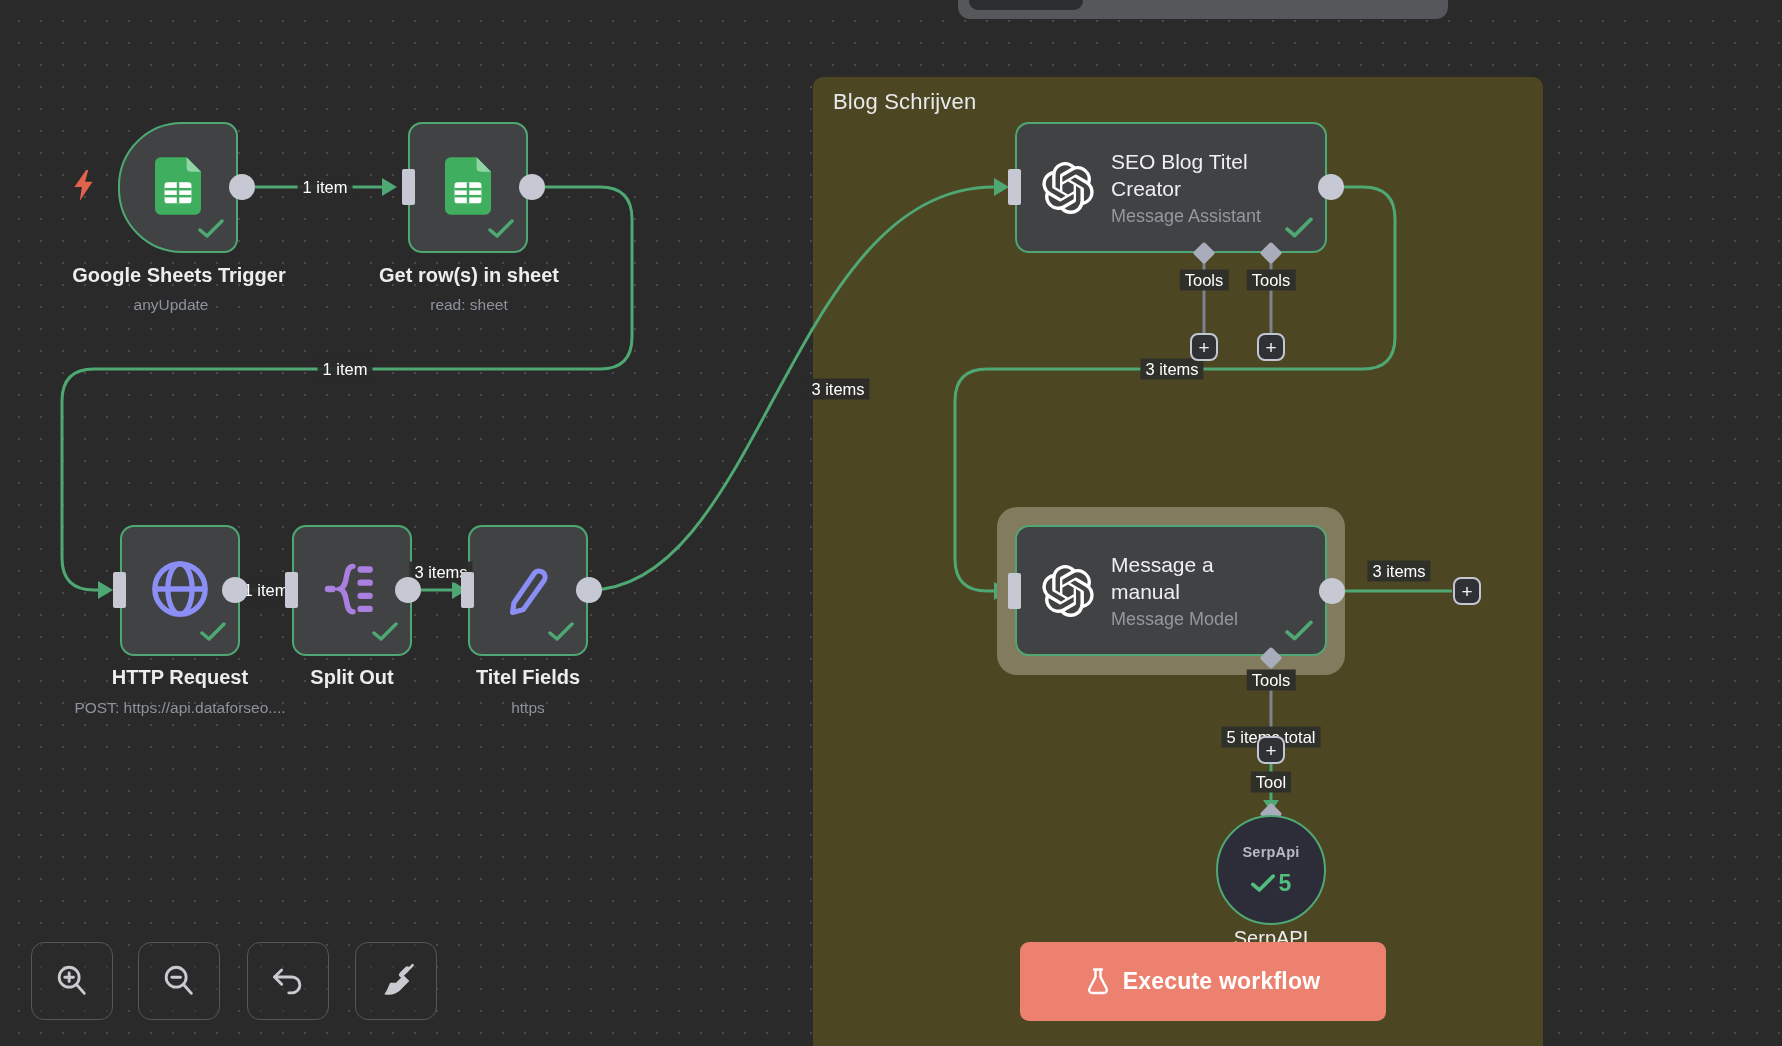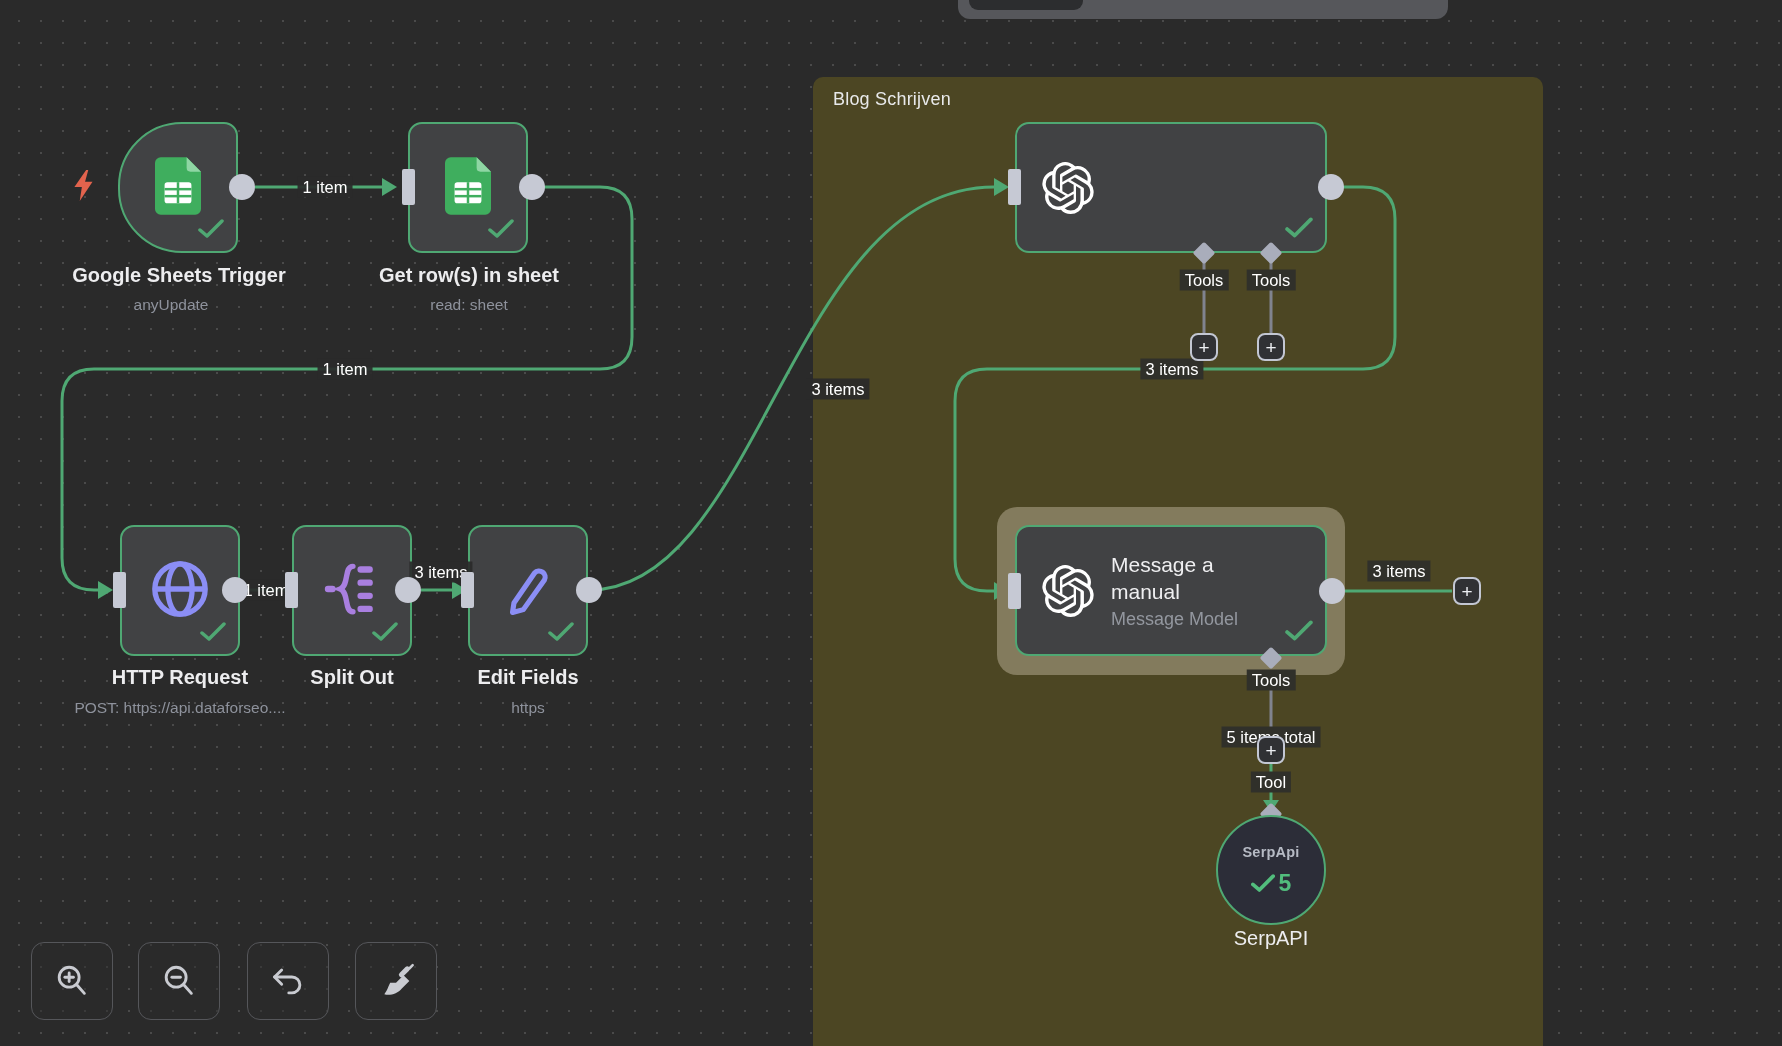--- a/index.html
+++ b/index.html
@@ -7,21 +7,21 @@
     position:relative;width:1782px;height:1046px;overflow:hidden;
     background-color:#2a2a2a;
     background-image:radial-gradient(circle,#4a4a4a 1.2px,transparent 1.4px);
     background-size:22px 22px;background-position:8px 10px;
     font-family:"Liberation Sans",sans-serif;
     -webkit-font-smoothing:antialiased;
   }
   .abs{position:absolute;}
   
   .group{background:#4c4623;border-radius:10px;}
-  .group-label{color:#e8e9ea;font-size:18px;letter-spacing:.2px;}
+  .group-label{color:#e8e9ea;font-size:22px;letter-spacing:.2px;}
   
   #wires{position:absolute;left:0;top:0;z-index:2;pointer-events:none;}
   
   .node{
     position:absolute;background:#414244;border:2.5px solid #4fa873;
     border-radius:14px;box-sizing:border-box;z-index:4;
   }
   .node-sm{width:120px;height:131px;}
   .node-lg{width:312px;height:131px;display:flex;align-items:center;gap:17px;padding-left:25px;}
   .trigger-shape{border-radius:64px 14px 14px 64px;}
@@ -223,29 +223,33 @@
         <path d="M17,47 L39,15 a6.5,6.5 0 0 1 10.5,7.5 L27,54 l-11.5,3 1.5,-10 z"></path>
       </svg>
     </span>
     <span class="node-check">
       <svg width="26" height="20" viewBox="0 0 26 20">
           <polyline points="2,11 9,17 24,2" fill="none" stroke="#4fa873" stroke-width="3.5" stroke-linecap="round" stroke-linejoin="round"></polyline>
         </svg>
     </span>
   </div>
   <div class="dot" style="left:576px;top:577px;"></div>
-  <div class="cap cap-title" style="left:528px;top:666px;">Edit Fields</div>
+  <div class="cap cap-title" style="left:528px;top:666px;">Titel Fields</div>
   <div class="cap cap-sub" style="left:528px;top:699px;">https</div>
 
   <div class="slab" style="left:1008px;top:169px;"></div>
   <div class="node node-lg" style="left:1015px;top:122px;">
     <span style="flex:0 0 auto;display:flex;">
       <svg width="52" height="52" viewBox="0 0 24 24" fill="#ffffff">
           <path d="M22.2819 9.8211a5.9847 5.9847 0 0 0-.5157-4.9108 6.0462 6.0462 0 0 0-6.5098-2.9A6.0651 6.0651 0 0 0 4.9807 4.1818a5.9847 5.9847 0 0 0-3.9977 2.9 6.0462 6.0462 0 0 0 .7427 7.0966 5.98 5.98 0 0 0 .511 4.9107 6.051 6.051 0 0 0 6.5146 2.9001A5.9847 5.9847 0 0 0 13.2599 24a6.0557 6.0557 0 0 0 5.7718-4.2058 5.9894 5.9894 0 0 0 3.9977-2.9001 6.0557 6.0557 0 0 0-.7475-7.073zm-9.022 12.6081a4.4755 4.4755 0 0 1-2.8764-1.0408l.1419-.0804 4.7783-2.7582a.7948.7948 0 0 0 .3927-.6813v-6.7369l2.02 1.1686a.071.071 0 0 1 .038.052v5.5826a4.504 4.504 0 0 1-4.4945 4.4944zm-9.6607-4.1254a4.4708 4.4708 0 0 1-.5346-3.0137l.142.0852 4.783 2.7582a.7712.7712 0 0 0 .7806 0l5.8428-3.3685v2.3324a.0804.0804 0 0 1-.0332.0615L9.74 19.9502a4.4992 4.4992 0 0 1-6.1408-1.6464zM2.3408 7.8956a4.485 4.485 0 0 1 2.3655-1.9728V11.6a.7664.7664 0 0 0 .3879.6765l5.8144 3.3543-2.0201 1.1685a.0757.0757 0 0 1-.071 0l-4.8303-2.7865A4.504 4.504 0 0 1 2.3408 7.8956zm16.5963 3.8558L13.1038 8.364 15.1192 7.2a.0757.0757 0 0 1 .071 0l4.8303 2.7913a4.4944 4.4944 0 0 1-.6765 8.1042v-5.6772a.79.79 0 0 0-.407-.667zm2.0107-3.0231l-.142-.0852-4.7735-2.7818a.7759.7759 0 0 0-.7854 0L9.409 9.2297V6.8974a.0662.0662 0 0 1 .0284-.0615l4.8303-2.7866a4.4992 4.4992 0 0 1 6.6802 4.66zM8.3065 12.863l-2.02-1.1638a.0804.0804 0 0 1-.038-.0567V6.0742a4.4992 4.4992 0 0 1 7.3757-3.4537l-.142.0805L8.704 5.459a.7948.7948 0 0 0-.3927.6813zm1.0976-2.3654l2.602-1.4998 2.6069 1.4998v2.9994l-2.5974 1.4997-2.6067-1.4997z"></path>
         </svg>
+    </span>
+    <span style="display:block;">
+      <span class="big-title" style="display:block;">SEO Blog Titel Creator</span>
+      <span class="big-sub" style="display:block;">Message Assistant</span>
     </span>
     <span class="node-check">
       <svg width="28" height="22" viewBox="0 0 26 20">
           <polyline points="2,11 9,17 24,2" fill="none" stroke="#4fa873" stroke-width="3.5" stroke-linecap="round" stroke-linejoin="round"></polyline>
         </svg>
     </span>
   </div>
   <div class="dot" style="left:1318px;top:174px;"></div>
   <div class="diamond" style="left:1204px;top:253px;"></div>
   <div class="diamond" style="left:1271px;top:253px;"></div>
@@ -288,20 +292,26 @@
     <span class="serp-label">SerpApi</span>
     <span class="serp-count">
       <svg width="24" height="19" viewBox="0 0 26 20">
           <polyline points="2,11 9,17 24,2" fill="none" stroke="#52bd7d" stroke-width="4" stroke-linecap="round" stroke-linejoin="round"></polyline>
         </svg>
       <span>5</span>
     </span>
   </div>
   <div class="serp-caption" style="left:1271px;top:927px;">SerpAPI</div>
 
+  <div class="exec" style="left:1020px;top:942px;width:366px;height:79px;">
+    <svg width="24" height="28" viewBox="0 0 24 28" fill="none" stroke="#ffffff" stroke-width="2.4" stroke-linecap="round" stroke-linejoin="round">
+      <path d="M8,1.5 h8 M9.5,1.5 V9 L3.5,20.5 a3,3 0 0 0 2.6,4.5 h11.8 a3,3 0 0 0 2.6,-4.5 L14.5,9 V1.5"></path>
+    </svg>
+    <span>Execute workflow</span>
+  </div>
 
   <div class="tool" style="left:31px;top:942px;">
     <svg width="38" height="38" viewBox="0 0 40 40" fill="none" stroke="#c9cbd1" stroke-width="3" stroke-linecap="round">
       <circle cx="17" cy="16" r="10.5"></circle>
         <line x1="25" y1="24" x2="33" y2="33"></line>
         <line x1="12.5" y1="16" x2="21.5" y2="16"></line>
         <line x1="17" y1="11.5" x2="17" y2="20.5"></line>
     </svg>
   </div>
   <div class="tool" style="left:138px;top:942px;">

